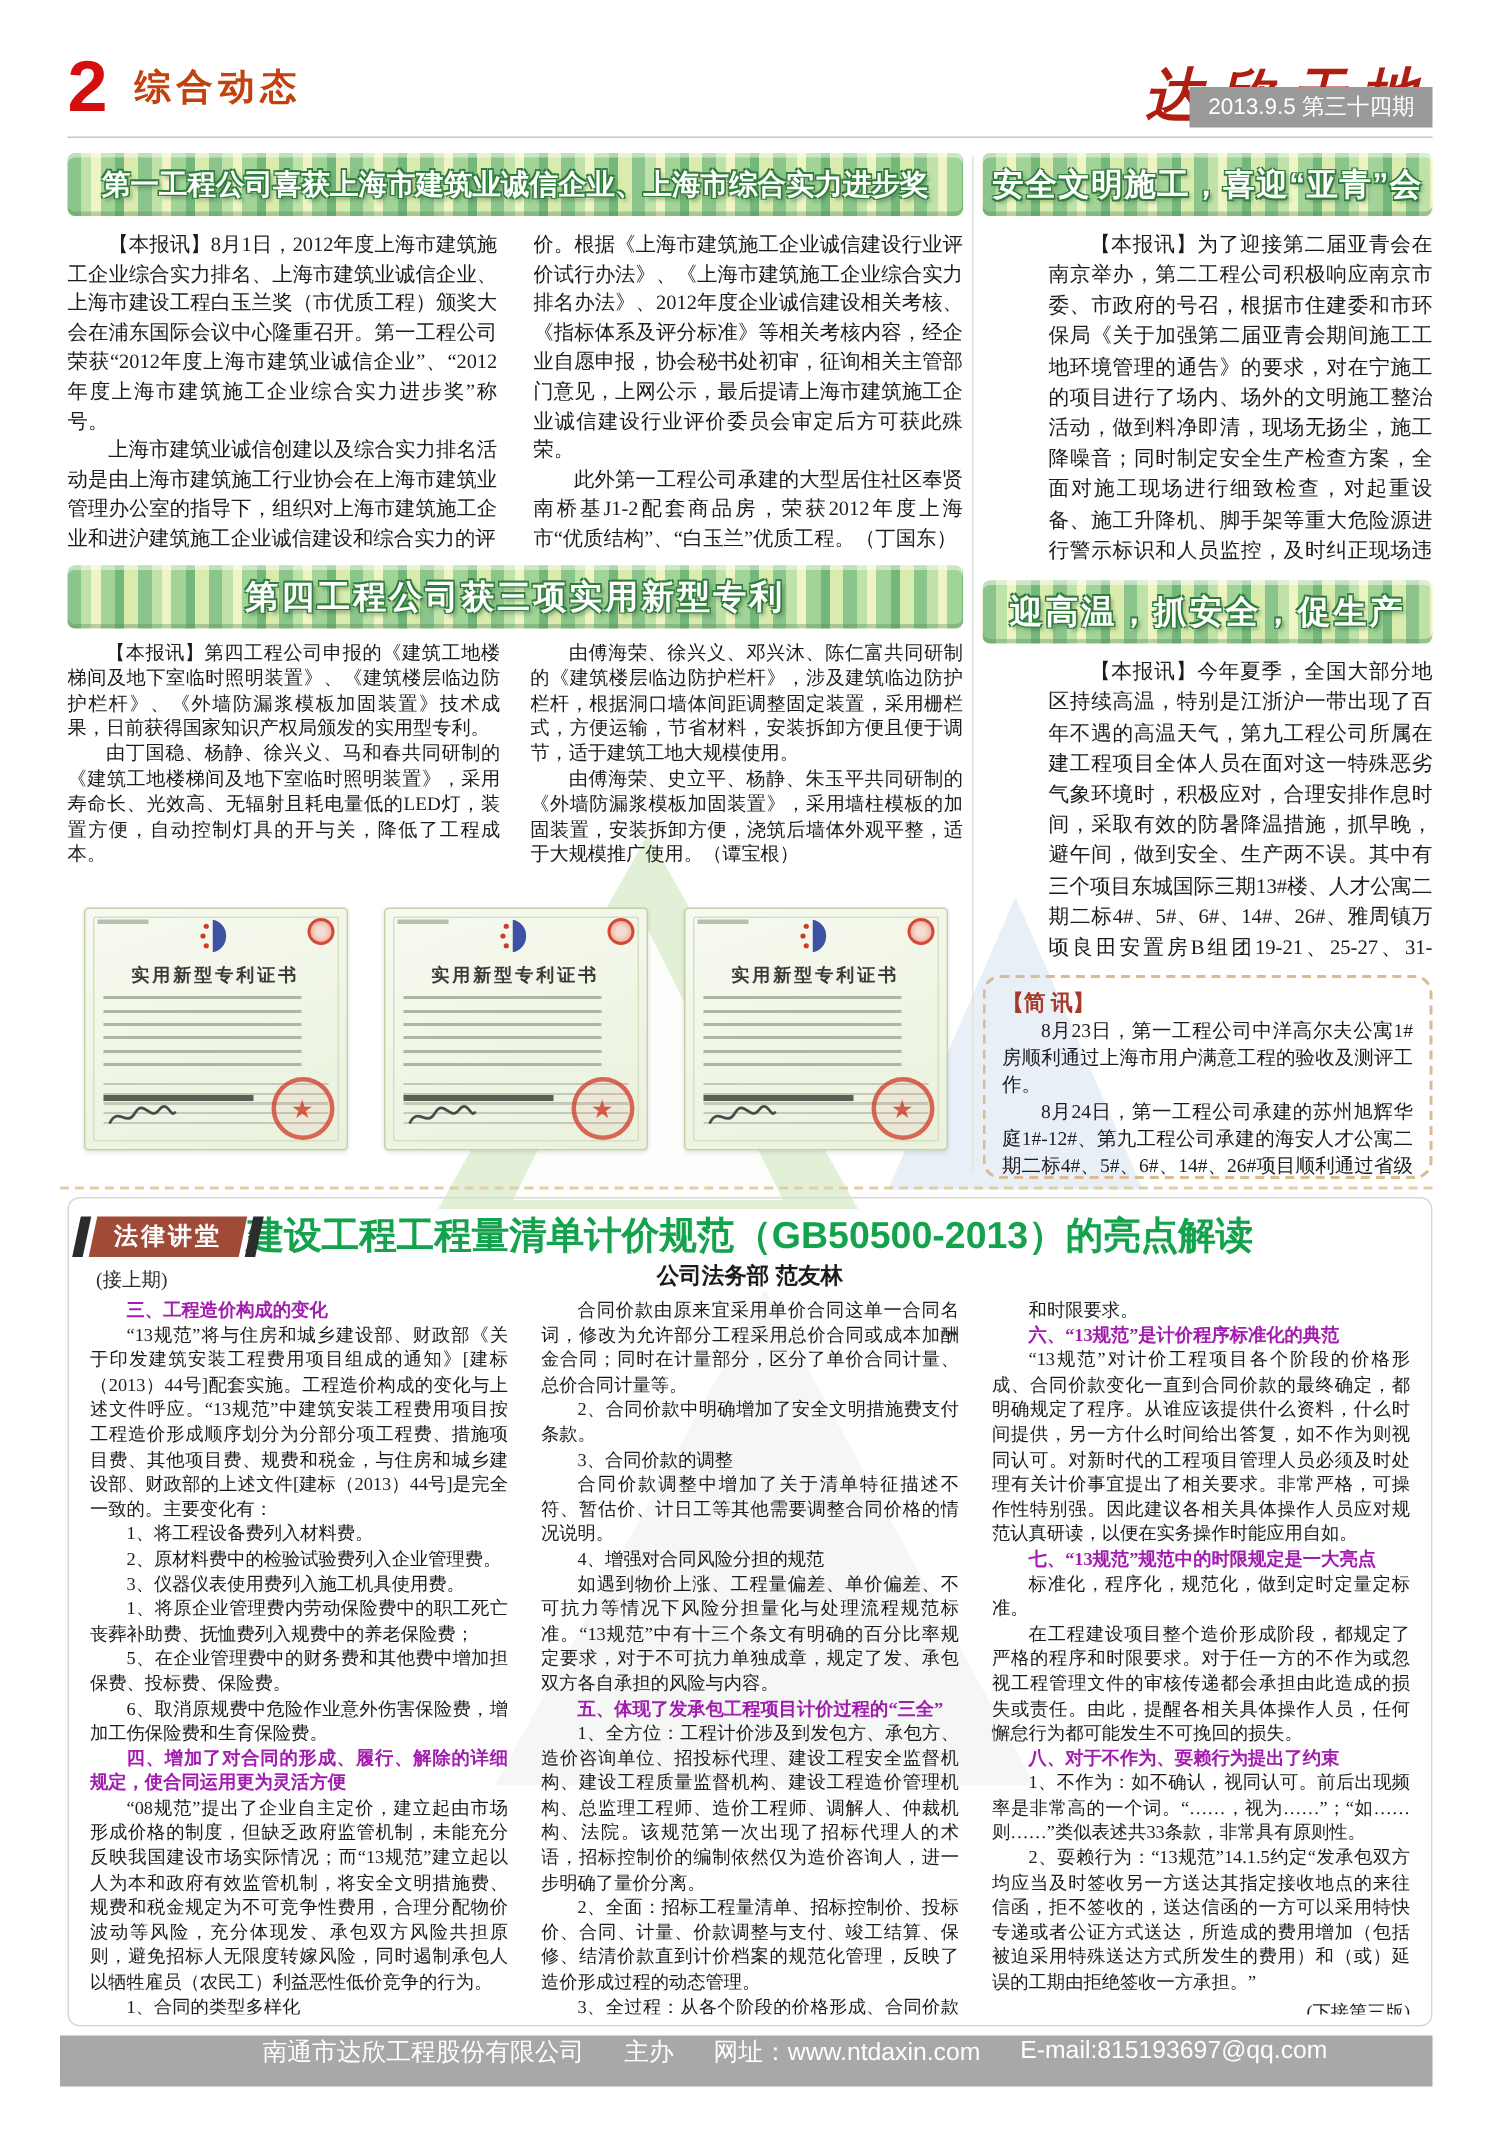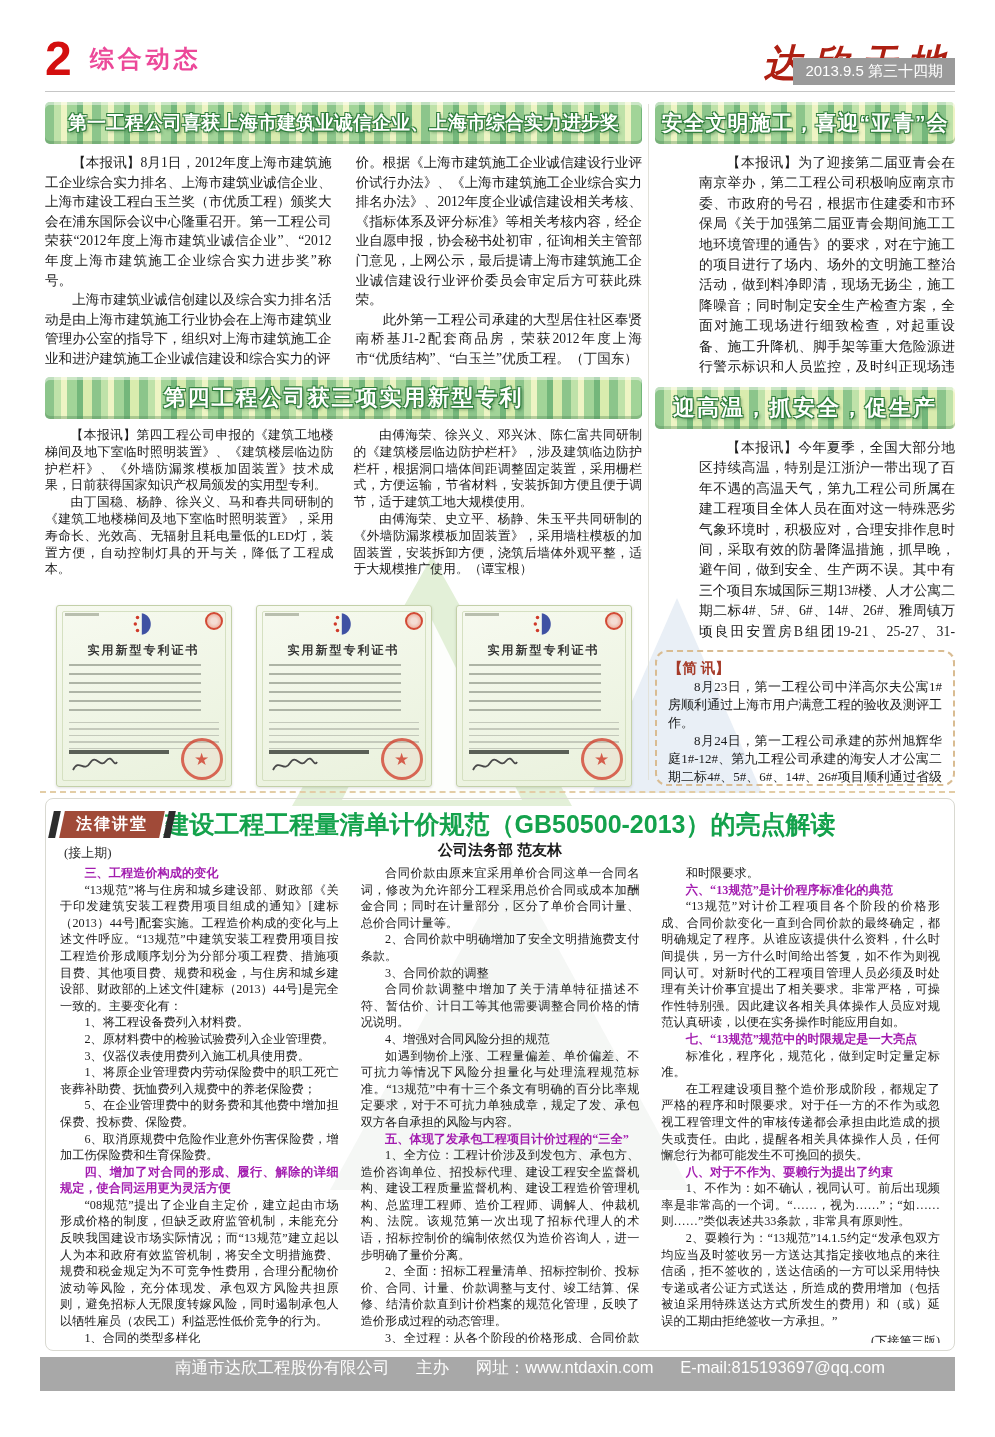--- a/index.html
+++ b/index.html
@@ -21,21 +21,21 @@
   .wm-tri-law { top:860px; left:330px; width:0; height:0;
       border-left:180px solid transparent; border-right:180px solid transparent;
       border-bottom:330px solid rgba(200,212,198,.18); }
 
   
   .header { position:absolute; top:34px; left:45px; right:40px; height:58px;
             border-bottom:1px solid #c6c6c6; z-index:2; }
   .pageno { font-family:"Liberation Sans",sans-serif; font-size:48px; font-weight:bold;
             color:#d40f0f; line-height:50px; }
   .section-name { font-family:"Liberation Sans",sans-serif; font-size:24px; font-weight:bold;
-            color:#ec4899; margin-left:14px; letter-spacing:4px; vertical-align:8px; }
+            color:#c2410c; margin-left:14px; letter-spacing:4px; vertical-align:8px; }
   .masthead { position:absolute; left:0; right:0; top:4px; text-align:right;
             font-family:"DejaVu Serif",serif; font-style:italic; font-weight:bold;
             font-size:38px; color:#ae1f12; letter-spacing:10px; }
   .issue { position:absolute; right:0; top:24px; background:#9a9a9a; color:#fff;
             font-family:"Liberation Sans",sans-serif; font-size:15px; padding:4px 12px; }
 
   
   .banner { height:42px; border-radius:5px; display:flex; align-items:center; justify-content:center;
       background:repeating-linear-gradient(90deg,#8cc58b 0 9px,#bfe2a9 9px 16px,#eef4c4 16px 22px,
                  #a2d498 22px 32px,#74b77b 32px 38px,#d9ecae 38px 47px);
@@ -63,21 +63,21 @@
   .rb2 { height:226px; } .rb4 { height:200px; }
 
   
   .briefs { margin-top:12px; height:136px; border:2px dashed #d9bc92; border-radius:12px;
             padding:7px 11px; overflow:hidden; }
   .briefs-label { color:#a53a28; font-weight:bold; font-size:14.5px; }
   .briefs p { font-size:13px; line-height:18px; }
 
   
   .certs { display:flex; justify-content:center; gap:24px; margin-top:10px; height:182px; }
-  .cert { position:relative; width:176px; height:182px; border:1px solid #c3d0a8; border-radius:3px;
+  .cert { position:relative; width:176px; height:162px; border:1px solid #c3d0a8; border-radius:3px;
           background:linear-gradient(160deg,#f7faf0,#e9f1dc); box-shadow:0 1px 3px rgba(0,0,0,.13); }
   .cert-inner { position:absolute; inset:5px; border:1px solid #d5e0c1; border-radius:2px; }
   .cert-no { position:absolute; top:7px; left:8px; width:34px; height:3px; background:#b9bfae; }
   .cert-logo { position:absolute; top:5px; left:50%; transform:translateX(-50%); }
   .cert-emblem { position:absolute; top:6px; right:8px; width:18px; height:18px; border-radius:50%;
           border:2px solid #d24a35; background:radial-gradient(circle at 50% 50%, #f4ddd4 30%, #e79a86); }
   .cert-title { position:absolute; top:36px; left:0; right:0; text-align:center;
           font-size:12px; font-weight:bold; letter-spacing:2px; color:#3a3a3a; }
   .cert-lines { position:absolute; top:58px; left:12px; right:30px; height:52px;
           background:repeating-linear-gradient(to bottom,#aeb4a6 0 2px,rgba(0,0,0,0) 2px 9px); }

